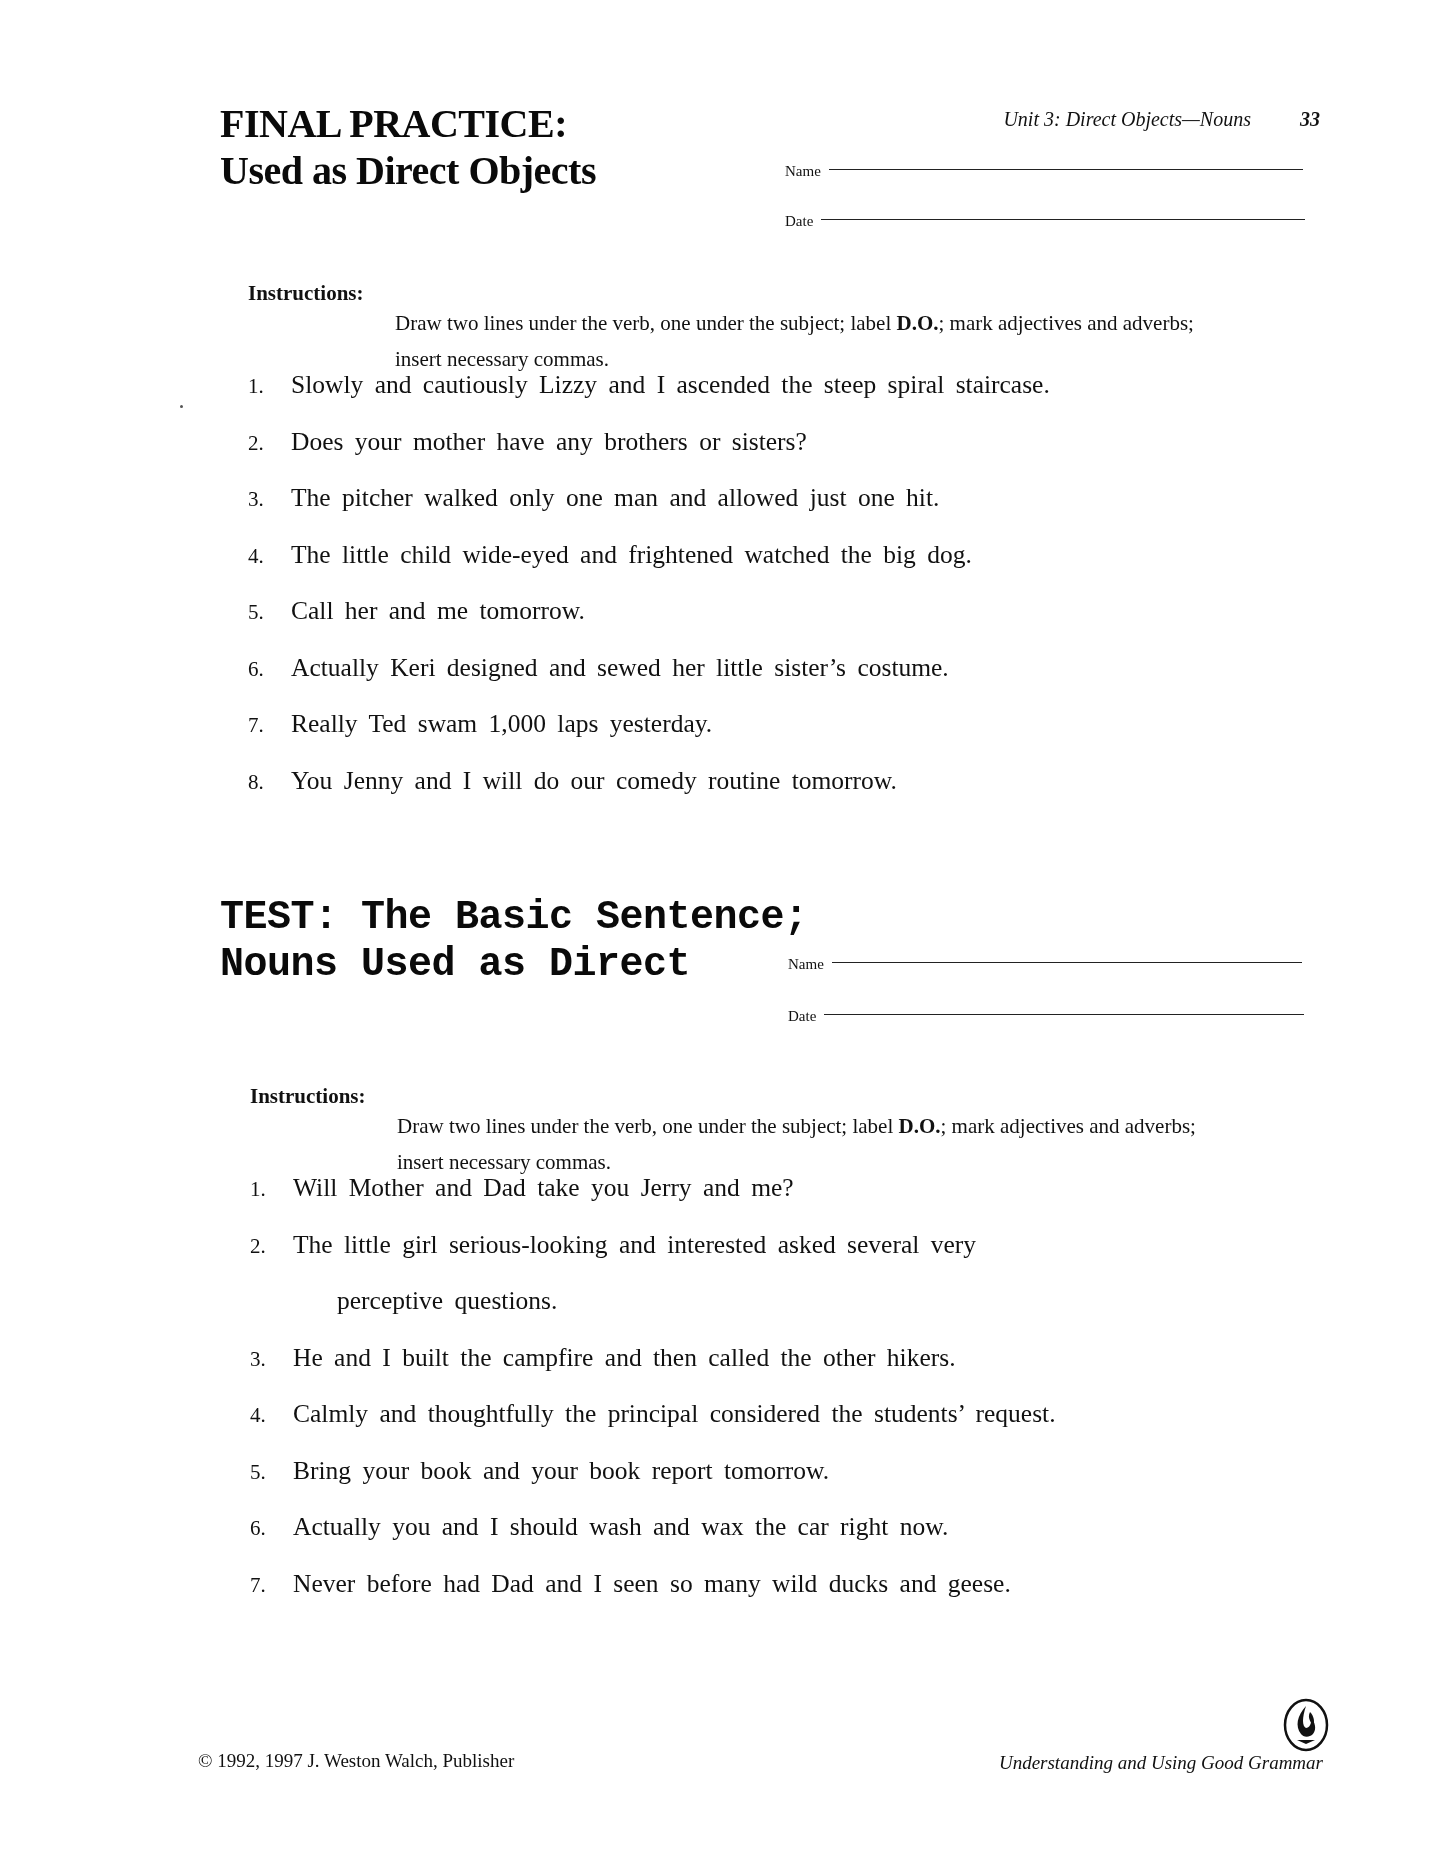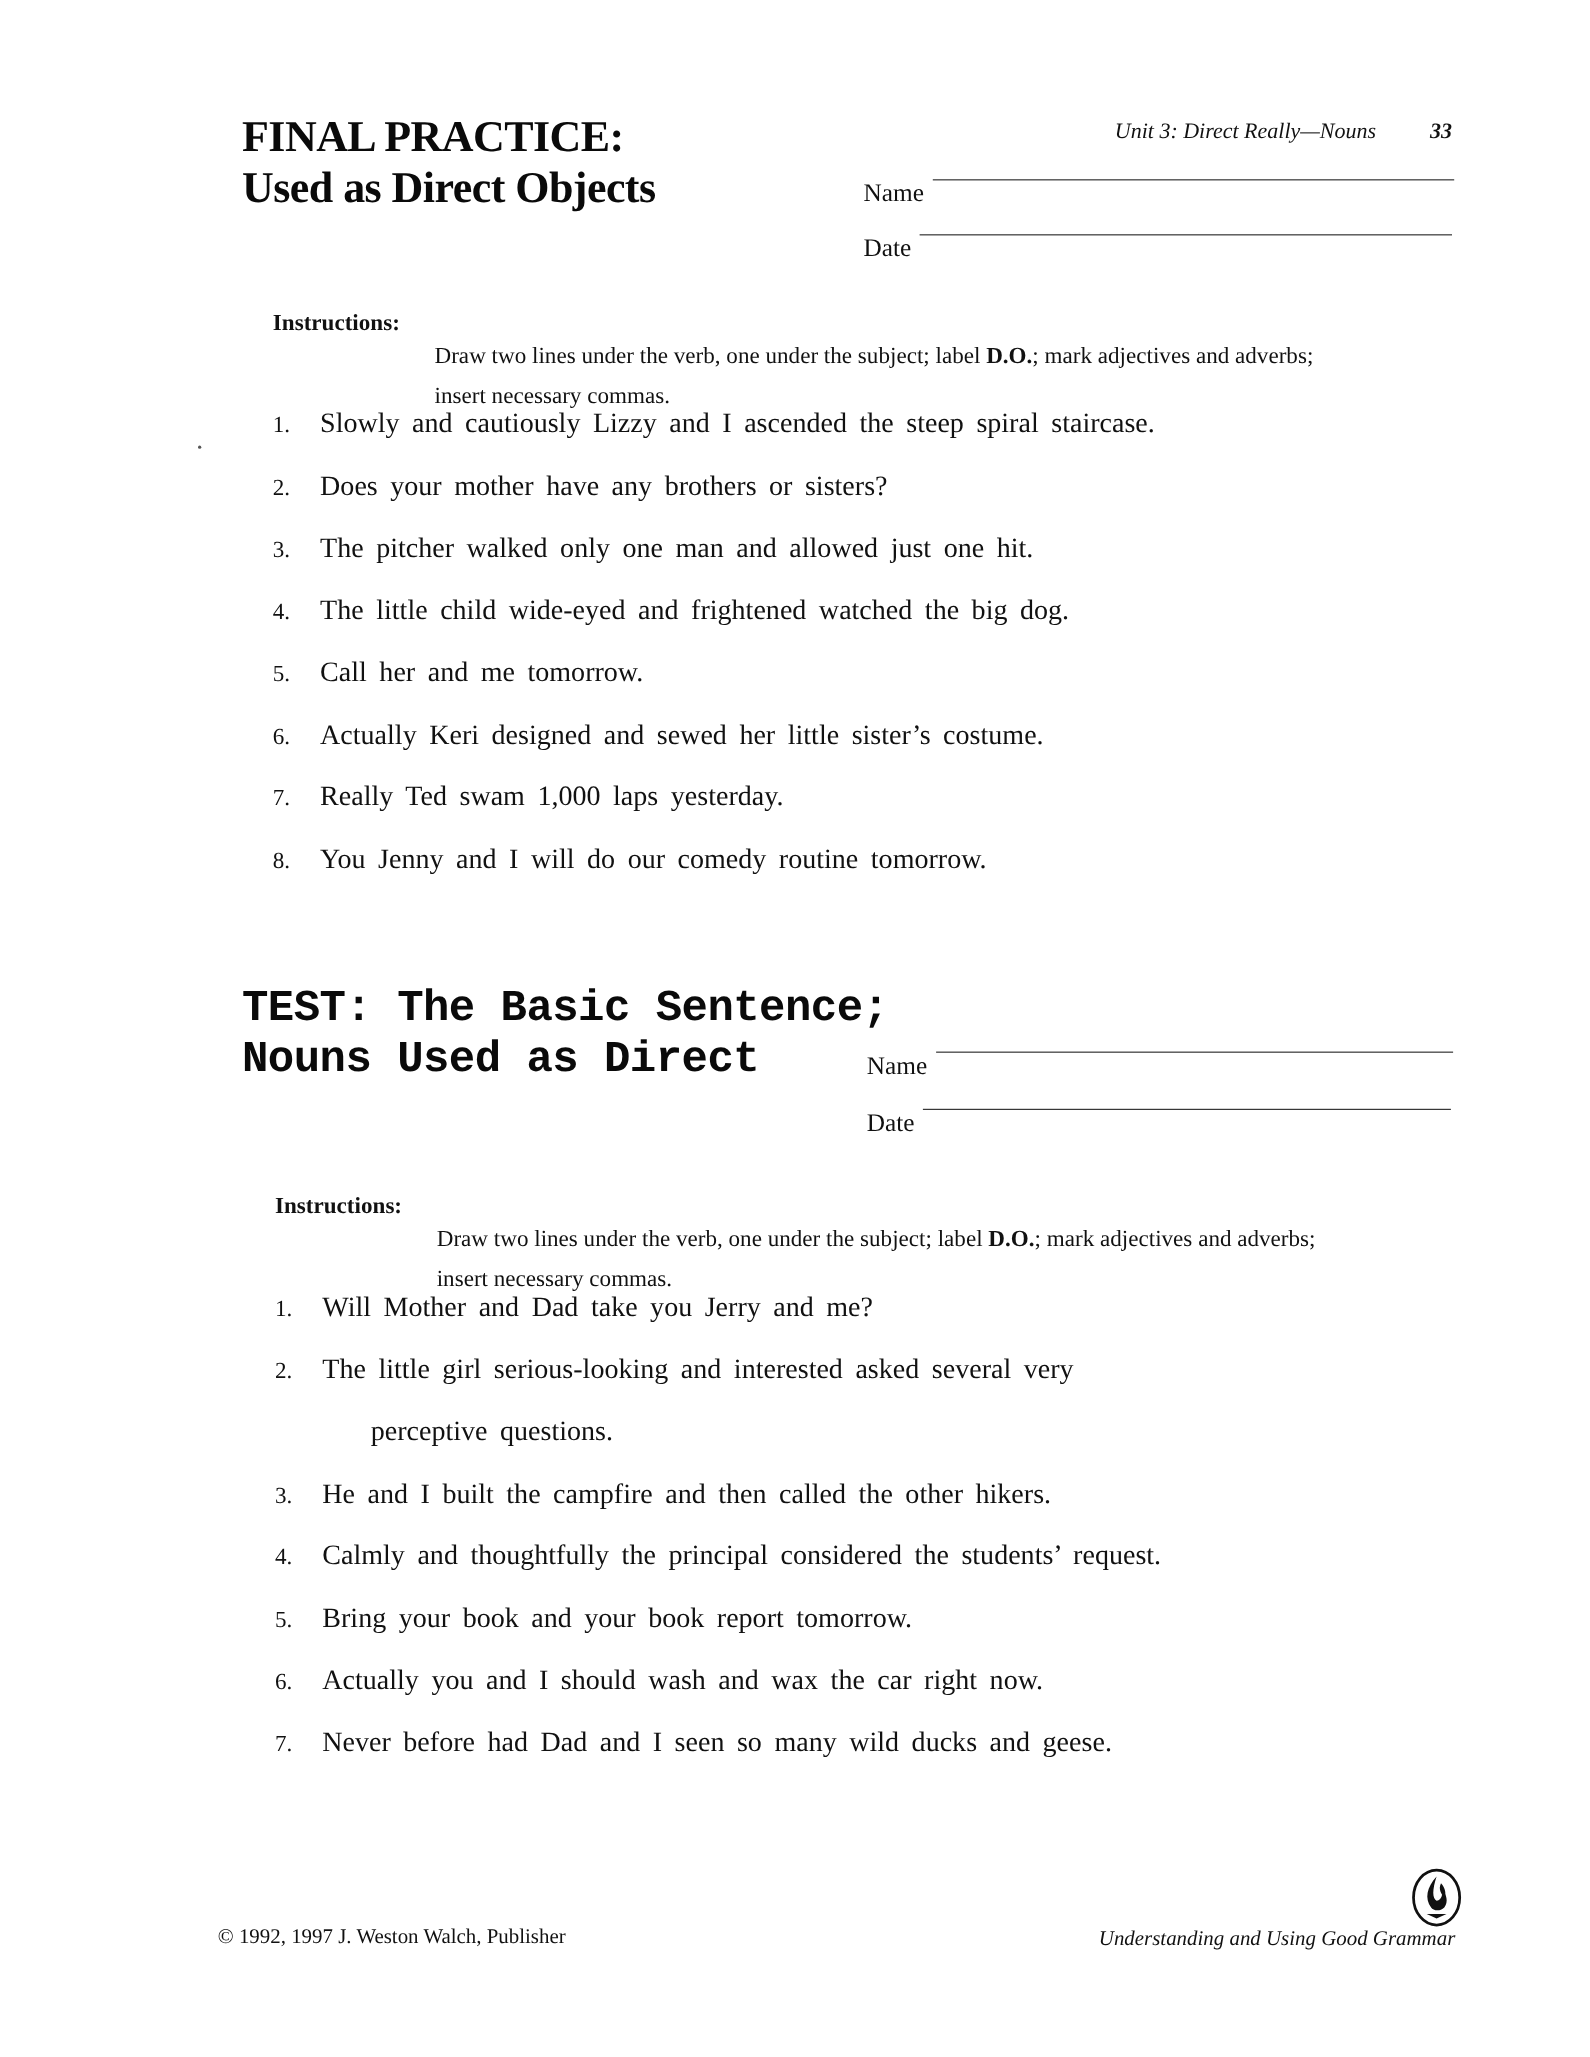--- a/index.html
+++ b/index.html
@@ -4,21 +4,21 @@
 <style>
   html, body { margin: 0; padding: 0; background: #ffffff; }
   body { width: 1445px; height: 1870px; position: relative; overflow: hidden; color: #111; font-family: "Liberation Serif", serif; }
 
   .title { position: absolute; left: 192px; font-weight: bold; font-size: 40px; line-height: 47px; letter-spacing: -0.5px; color: #0a0a0a; font-family: "Liberation Serif", serif; }
   .title div { white-space: nowrap; margin-left: 28px; }
 
   .running-head { position: absolute; top: 108px; right: 125px; font-style: italic; font-size: 20px; white-space: nowrap; }
   .running-head .page { margin-left: 49px; font-weight: bold; }
 
-  .field { position: absolute; display: flex; align-items: flex-start; font-size: 23px; }
+  .field { position: absolute; display: flex; align-items: center; font-size: 15px; }
   .field .lbl { margin-right: 8px; }
   .field .line { border-bottom: 1.5px solid #222; height: 0; margin-bottom: 5px; }
 
   .instructions { position: absolute; font-size: 21px; line-height: 36px; }
   .instructions .ilabel { font-weight: bold; position: absolute; left: 0; top: 0; white-space: nowrap; }
   .instructions .itext { margin-left: 147px; width: 850px; margin-top: 30px; }
   .instructions b { font-weight: bold; }
 
   .items { position: absolute; font-family: "Liberation Serif", serif; font-size: 25.5px; }
   .item { position: relative; height: 56.5px; white-space: nowrap; }
@@ -28,21 +28,21 @@
 
   .footer-left { position: absolute; left: 198px; top: 1750px; font-size: 19px; white-space: nowrap; }
   .footer-right { position: absolute; right: 122px; top: 1752px; font-size: 19px; font-style: italic; white-space: nowrap; }
   .logo { position: absolute; left: 1283px; top: 1698px; width: 46px; height: 54px; }
   .dot { position: absolute; left: 180px; top: 405px; width: 3px; height: 3px; background: #555; border-radius: 50%; }
 </style>
 </head>
 <body>
 
 <div class="running-head">
-  <span>Unit 3: Direct Really—Nouns</span><span class="page">33</span>
+  <span>Unit 3: Direct Objects—Nouns</span><span class="page">33</span>
 </div>
 
 <div class="title" style="top:100px;">
   <div>FINAL PRACTICE:</div>
   <div>Used as Direct Objects</div>
 </div>
 
 <div class="field" style="left:785px; top:163px;">
   <span class="lbl">Name</span>
   <span class="line" style="width:474px;"></span>

